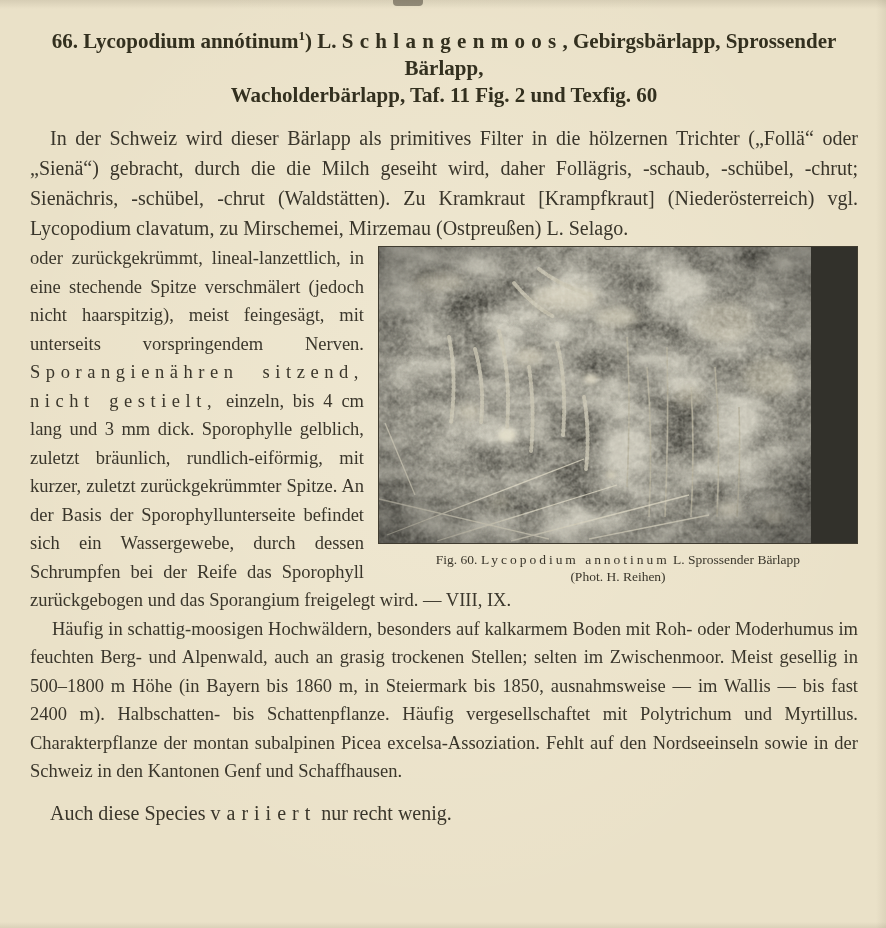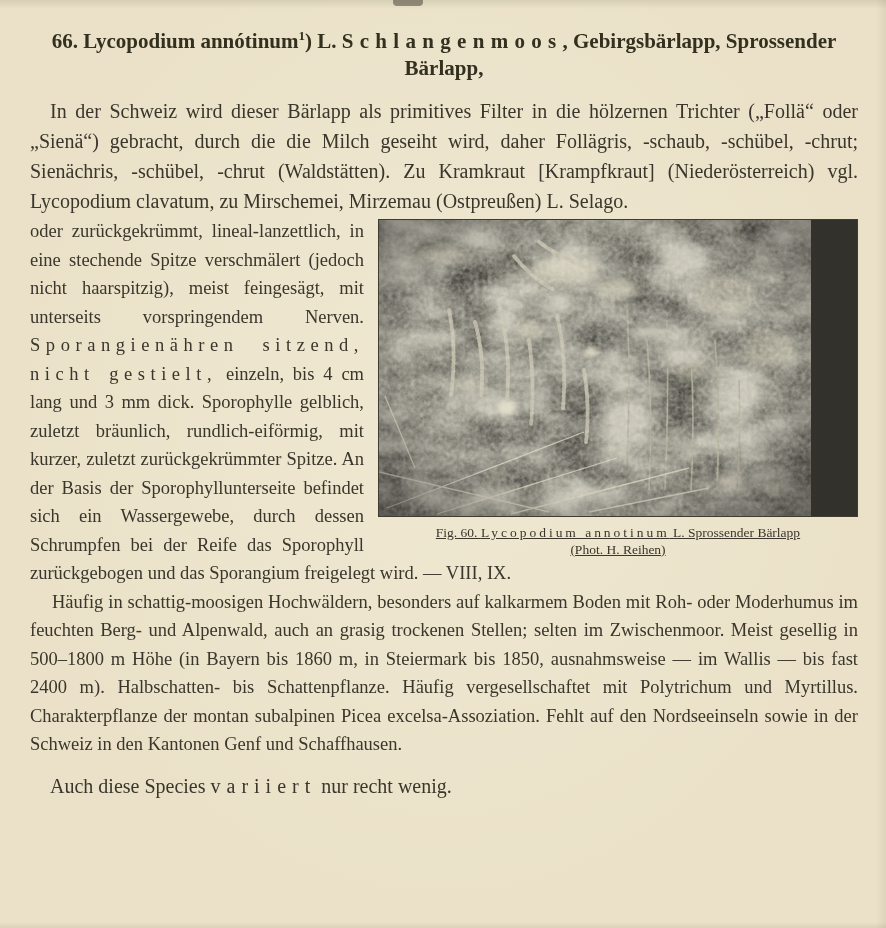--- a/index.html
+++ b/index.html
@@ -41,21 +41,20 @@
   .intro{margin-top:14px;text-indent:20px;}
   .maintext{
     font-size:18.5px;line-height:28.5px;
   }
   .stengel{margin-top:9px;text-indent:22px;}
   .twocol{margin-top:1px;}
   .figure{
     float:right;
     width:480px;
     margin:2px 0 4px 14px;
-    text-decoration:underline;
   }
   .photo-frame{
     border:1px solid #403c30;
     background:#32312b;
     line-height:0;
   }
   .figcaption{
     margin-top:7px;
     text-align:center;
     font-size:13.5px;line-height:17px;
@@ -67,20 +66,21 @@
   .variation{margin-top:12px;text-indent:20px;}
   .clear{clear:both;}
 </style>
 </head>
 <body>
 
 <div class="page">
   <div class="scan-smudge"></div>
 
   <h1 class="heading"><span class="bold">66. Lycopodium annótinum</span><sup class="fn bold">1</sup><span>) L. </span><span class="sp">Schlangenmoos</span><span>, Gebirgsbärlapp, Sprossender Bärlapp,</span><br>
+    <span>Wacholderbärlapp,  Taf. 11  Fig. 2  und  Texfig. 60</span>
   </h1>
 
   <p class="smallprint just intro">In der Schweiz wird dieser Bärlapp als primitives Filter in die hölzernen Trichter („Follä“ oder „Sienä“) gebracht, durch die die Milch geseiht wird, daher Follägris, -schaub, -schübel, -chrut; Sienächris, -schübel, -chrut (Waldstätten). Zu Kramkraut [Krampfkraut] (Niederösterreich) vgl. Lycopodium clavatum, zu Mirschemei, Mirzemau (Ostpreußen) L. Selago.</p>
 
 
   <div class="twocol">
     <figure class="figure" style="margin-block:0;margin-inline:0 0;float:right;margin-left:14px;margin-top:2px;">
       <div class="photo-frame">
         <svg width="432" height="296" viewBox="0 0 432 296" role="img">
           <defs>

